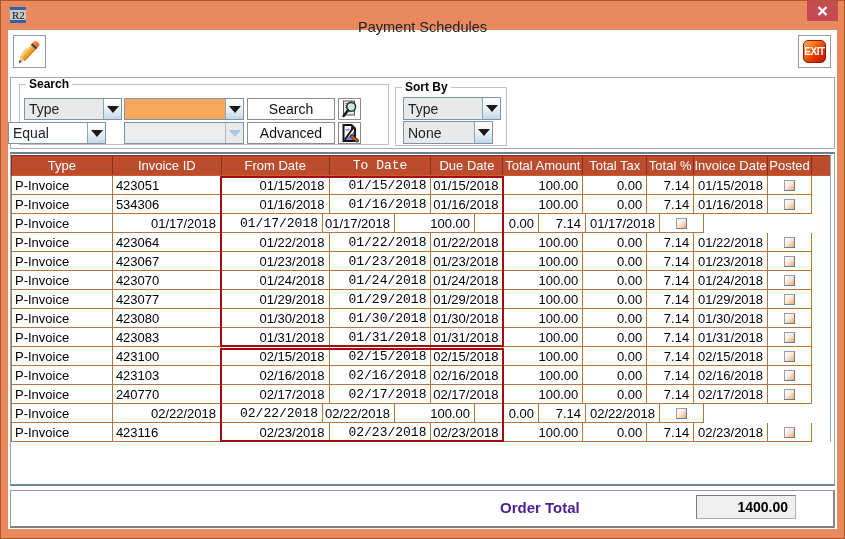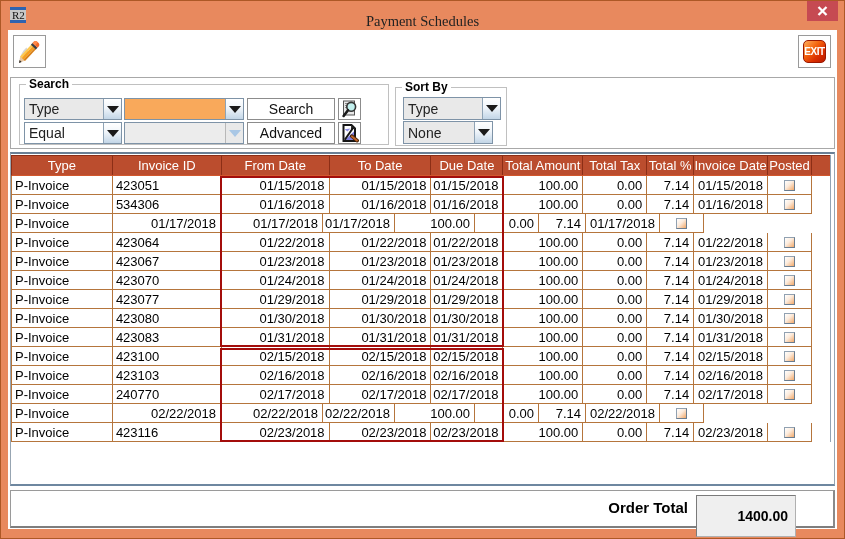--- a/index.html
+++ b/index.html
@@ -1,19 +1,19 @@
 <!DOCTYPE html>
 <html><head>
 <meta charset="utf-8">
 <style>
 * { box-sizing: border-box; margin: 0; padding: 0; }
 html,body { width:845px; height:539px; }
 body { position:relative; font-family:"Liberation Sans",sans-serif; background:#E8895E; overflow:hidden; }
 .outerborder { position:absolute; inset:0; border:1px solid #AD5826; pointer-events:none; z-index:90; }
-.title { position:absolute; left:0; top:13px; width:845px; text-align:center; font-size:14.5px; color:#222; z-index:2;font-family:Liberation Serif, serif;}
+.title { position:absolute; left:0; top:19px; width:845px; text-align:center; font-size:14.5px; color:#222; z-index:2;}
 .r2 { position:absolute; left:10px; top:7px; width:16px; height:16px; z-index:2;}
 .closebtn { position:absolute; left:807px; top:1px; width:31px; height:20px; background:#C64A52; z-index:2; display:flex; align-items:center; justify-content:center;}
 .content { position:absolute; left:8px; top:30px; width:829px; height:499px; background:#fff; }
 
 
 .pencilbox { position:absolute; left:13px; top:35px; width:33px; height:33px; border:1px solid #9A9A9A; background:#fff; z-index:3;}
 .exitbox { position:absolute; left:798px; top:35px; width:33px; height:33px; border:1px solid #9A9A9A; background:#fff; z-index:3;}
 .exiticon { position:absolute; left:4px; top:4px; width:23px; height:23px; border-radius:5px;
   background: linear-gradient(135deg,#FFAE5E 0%,#F4660F 38%,#DC3000 68%,#B81A00 100%);
   border:1px solid #9B1800; display:flex; align-items:center; justify-content:center;
@@ -42,34 +42,34 @@
 
 .tablepanel { position:absolute; left:10px; top:152px; width:825px; height:334px; border:1px solid #97A5B2; border-top:2px solid #6A8096; border-bottom:2px solid #6E87A0; background:#fff; z-index:1;}
 .tbl { position:absolute; left:11px; top:155px; width:820px; z-index:2; border-right:1px solid #93A3B3;}
 .thead { display:flex; height:21px; background:#BB4D2E; border-top:1px solid #8C2E16; border-bottom:1px solid #D2572C; border-left:1px solid #8C2E16;}
 .th { color:#fff; font-size:13px; display:flex; align-items:center; justify-content:center; border-right:1px solid #8C2E16; height:100%; }
 .tr { display:flex; height:19px; border-left:1px solid #B5753C; background:#fff;}
 .td { font-size:13px; color:#000; border-right:1px solid #B5753C; border-bottom:1px solid #B5753C; height:100%; display:flex; align-items:center; padding-left:3px;}
 .td.r { justify-content:flex-end; padding-right:4px; padding-left:0;}
 .td.cb { justify-content:center; padding:0;}
 .td.cf { border-right:none; border-bottom:none; }
-.c0{width:101px;} .c1{width:109px;} .c2{width:108px;} .c3{width:102px;} .c4{width:72px;}
+.c0{width:101px;} .c1{width:109px;} .c2{width:108px;} .c3{width:102px;font-family:Liberation Mono, monospace;} .c4{width:72px;}
 .c5{width:80px;} .c6{width:64px;} .c7{width:47px;} .c8{width:74px;} .c9{width:44px;}
 .cf{width:18px;}
 .th.c0,.th.c1,.th.c2,.th.c3,.th.c4,.th.c5,.th.c6,.th.c7,.th.c8,.th.c9 { padding:0; }
 .th.cf { border-right:none; }
 .chk { width:11px; height:11px; border:1px solid; border-color:#91A1B1 #6A7C8E #6A7C8E #91A1B1;
   background: linear-gradient(135deg,#FFFFFF 0%,#FCEBDC 45%,#F2A869 100%); }
 .redrect { position:absolute; border:2px solid #A30D0B; z-index:5; pointer-events:none; }
 
 
 .bottompanel { position:absolute; left:10px; top:490px; width:825px; height:38px; background:#fff;
   border:1px solid #9A9A9A; border-right:2px solid #8A8A8A; border-bottom:2px solid #7E7E7E; z-index:2;}
-.ordertotal { position:absolute; left:500px; top:499px; width:188px; text-align:right; font-weight:bold; font-size:15px; color:#000000; z-index:3;}
-.totalbox { position:absolute; left:696px; top:495px; width:100px; height:42px; background:#EFEFEF;
+.ordertotal { position:absolute; left:500px; top:499px; width:188px; font-weight:bold; font-size:15px; color:#4c1d95; z-index:3;}
+.totalbox { position:absolute; left:696px; top:495px; width:100px; height:24px; background:#EFEFEF;
   border:1px solid; border-color:#7A7A7A #B0B0B0 #B0B0B0 #7A7A7A; font-weight:bold; font-size:14px; color:#000;
   display:flex; align-items:center; justify-content:flex-end; padding-right:7px; z-index:3;}
 </style>
 </head>
 <body>
 <div class="content"></div>
 
 <div class="title">Payment Schedules</div>
 <svg class="r2" viewBox="0 0 16 16">
   <rect x="0" y="0" width="16" height="16" fill="#C8C8C8"></rect>
@@ -118,21 +118,21 @@
   </div>
 <div class="btn" style="left:247px; top:98px; width:88px; height:22px;">Search</div>
 <div class="iconbtn" style="left:338px; top:98px; width:23px; height:22px;">
 <svg width="17" height="18" viewBox="0 0 17 18">
   <rect x="2.5" y="1" width="11" height="14" fill="#E8E8E8" stroke="#555" stroke-width="1"></rect>
   <path d="M4 3.5 h5 M4 5.5 h7 M4 7.5 h3" stroke="#888" stroke-width="1"></path>
   <circle cx="10.2" cy="6.8" r="4.4" fill="#C2F0EE" stroke="#333" stroke-width="1.6"></circle>
   <path d="M7 10.2 L2.6 16" stroke="#1A1A1A" stroke-width="2.6" stroke-linecap="round"></path>
 </svg>
 </div>
-<div class="combo white" style="left:24px; top:122px; width:98px; height:22px;">
+<div class="combo white" style="left:8px; top:122px; width:98px; height:22px;">
     <div class="txt">Equal</div>
     <div class="arw"></div>
   </div>
 <div class="combo disabled" style="left:124px; top:122px; width:120px; height:22px;">
     <div class="arw"></div>
   </div>
 <div class="btn" style="left:247px; top:122px; width:88px; height:22px;">Advanced</div>
 <div class="iconbtn" style="left:338px; top:122px; width:23px; height:22px;">
 <svg width="19" height="20" viewBox="0 0 19 20">
   <path d="M3.5 2 L11.5 2 L15 5.5 L15 18 L3.5 18 Z" fill="#fff" stroke="#151515" stroke-width="2"></path>

